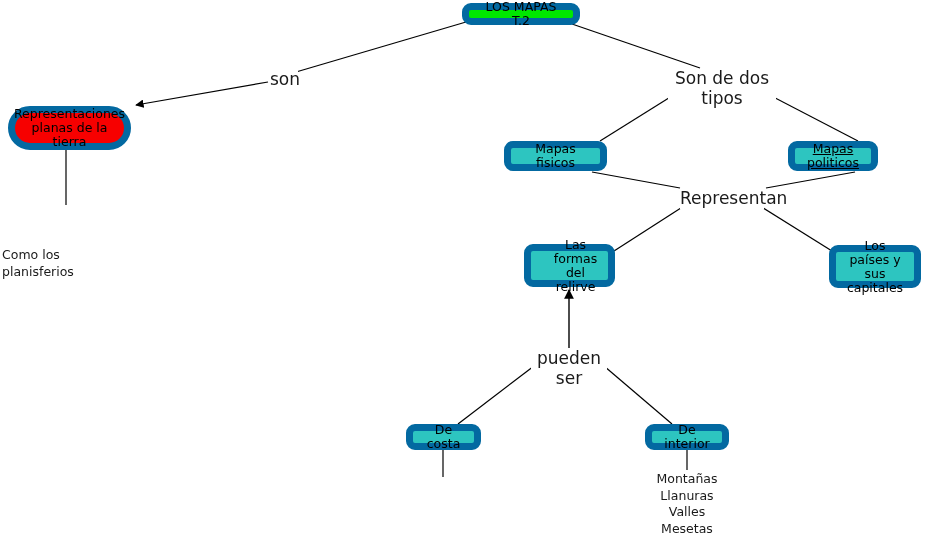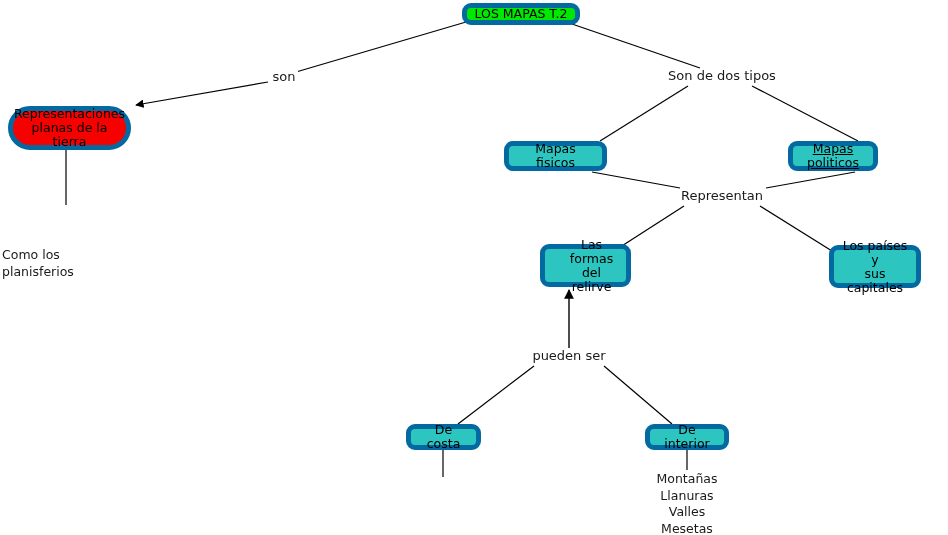--- a/index.html
+++ b/index.html
@@ -20,21 +20,21 @@
   #edges {
     position: absolute;
     left: 0;
     top: 0;
     width: 948px;
     height: 535px;
   }
   .node {
     position: absolute;
     box-sizing: border-box;
-    border: 5px solid #0369a1;
+    border: 7px solid #0369a1;
     border-radius: 9px;
     display: flex;
     align-items: center;
     justify-content: center;
     text-align: center;
     line-height: 1.12;
     color: #000000;
     font-size: 12.5px;
     white-space: pre-line;
     padding: 1px 7px;
@@ -44,21 +44,21 @@
   }
   .node-red {
     background: #f70000;
   }
   .node-cyan {
     background: #2dc5c0;
   }
   .link-label {
     position: absolute;
     color: #1a1a1a;
-    font-size: 13px;
+    font-size: 17px;
     line-height: 1.15;
     white-space: pre-line;
     background: #ffffff;
     text-align: center;
   }
   .leaf-text {
     position: absolute;
     color: #1a1a1a;
     font-size: 12.5px;
     line-height: 1.33;
@@ -105,21 +105,21 @@
 
   <div class="node node-green" style="left:462px; top:3px; width:118px; height:22px;">LOS MAPAS T.2</div>
 
   <div class="node node-red" style="left:8px; top:106px; width:123px; height:44px;border-radius:22px;">Representaciones
 planas de la tierra</div>
 
   <div class="node node-cyan" style="left:504px; top:141px; width:103px; height:30px;">Mapas fisicos</div>
 
   <div class="node node-cyan" style="left:788px; top:141px; width:90px; height:30px;text-decoration:underline;">Mapas politicos</div>
 
-  <div class="node node-cyan" style="left:540px; top:244px; width:91px; height:43px;padding-left:19px;">Las formas
+  <div class="node node-cyan" style="left:524px; top:244px; width:91px; height:43px;padding-left:19px;">Las formas
 del relirve</div>
 
   <div class="node node-cyan" style="left:829px; top:245px; width:92px; height:43px;">Los países y
 sus capitales</div>
 
   <div class="node node-cyan" style="left:406px; top:424px; width:75px; height:26px;">De costa</div>
 
   <div class="node node-cyan" style="left:645px; top:424px; width:84px; height:26px;">De interior</div>
 
   <div class="link-label" style="left:270px; top:70px; width:28px;">son</div>

